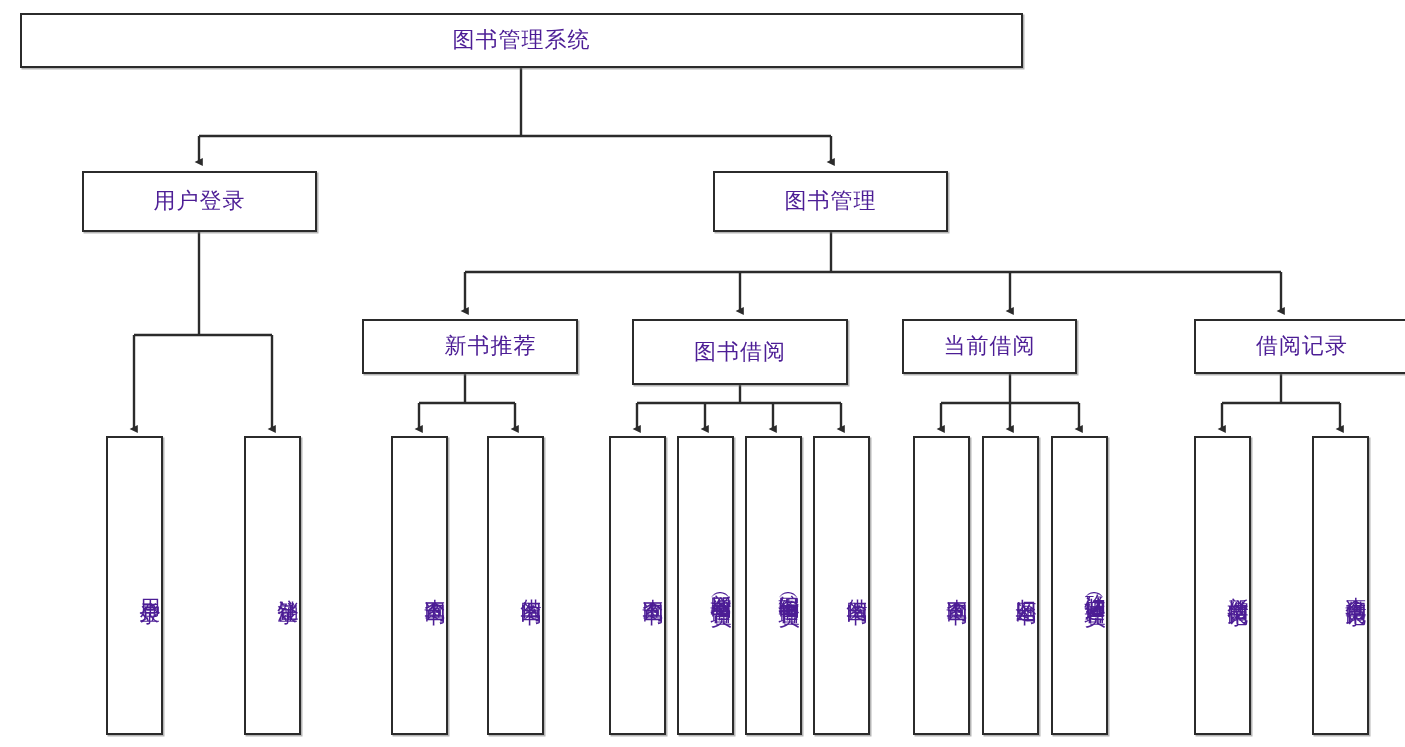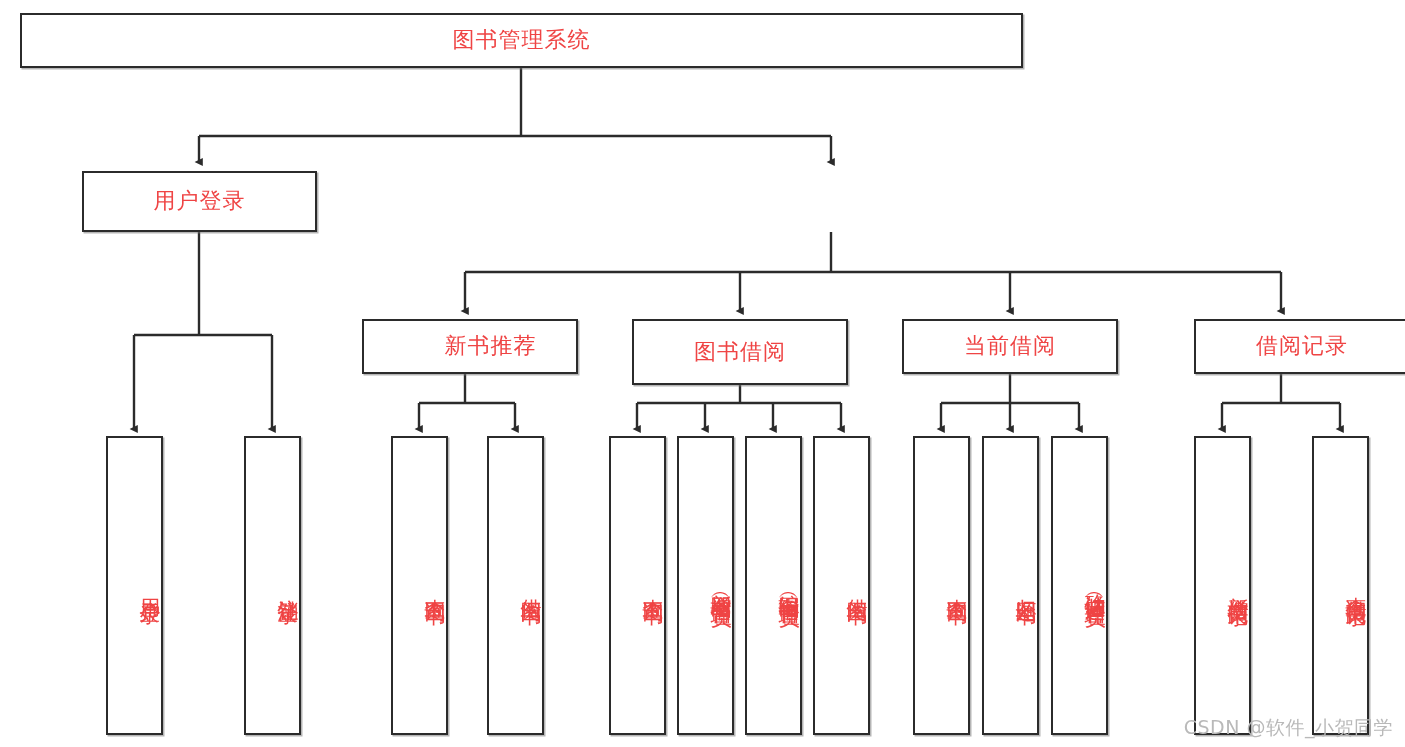--- a/index.html
+++ b/index.html
@@ -21,21 +21,21 @@
     pointer-events:none;
   }
   .node{
     position:absolute;
     box-sizing:border-box;
     background:#ffffff;
     border:2px solid #2b2b2b;
     display:flex;
     align-items:center;
     justify-content:center;
-    color:#ef4444;
+    color:#4c1d95;
     box-shadow:1.5px 1.5px 0 rgba(120,120,120,0.55);
   }
   .node.horiz{
     font-size:22px;
     letter-spacing:1px;
     line-height:1.1;
   }
   .node.vert{
     font-size:21px;
     letter-spacing:2px;
@@ -116,30 +116,33 @@
   </svg>
 
   <div class="node horiz" style="left:20px;top:13px;width:1003px;height:55px;">
     <span class="node-label">图书管理系统</span>
   </div>
 
   <div class="node horiz" style="left:82px;top:171px;width:235px;height:61px;">
     <span class="node-label">用户登录</span>
   </div>
 
+  <div class="node horiz" style="left:713px;top:171px;width:235px;height:61px;">
+    <span class="node-label">图书管理</span>
+  </div>
 
   <div class="node horiz" style="left:362px;top:319px;width:216px;height:55px;padding-left:41px;">
     <span class="node-label">新书推荐</span>
   </div>
 
   <div class="node horiz" style="left:632px;top:319px;width:216px;height:66px;">
     <span class="node-label">图书借阅</span>
   </div>
 
-  <div class="node horiz" style="left:902px;top:319px;width:216px;height:55px;align-items:center;">
+  <div class="node horiz" style="left:902px;top:319px;width:175px;height:55px;align-items:center;">
     <span class="node-label">当前借阅</span>
   </div>
 
   <div class="node horiz" style="left:1194px;top:319px;width:216px;height:55px;">
     <span class="node-label">借阅记录</span>
   </div>
 
   <div class="node vert" style="left:106px;top:436px;width:57px;height:299px;">
     <span class="node-label">用户登录</span>
   </div>
@@ -185,15 +188,14 @@
   </div>
 
   <div class="node vert" style="left:1194px;top:436px;width:57px;height:299px;">
     <span class="node-label">新增借阅记录</span>
   </div>
 
   <div class="node vert" style="left:1312px;top:436px;width:57px;height:299px;">
     <span class="node-label">查询借阅记录</span>
   </div>
 
-  <div class="watermark">CSDN @软件_小贺同学</div>
 
 </div>
 
 </body></html>

